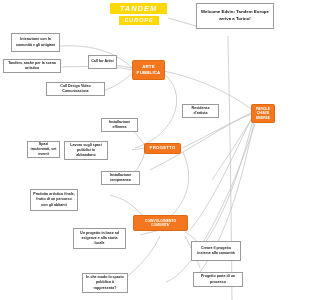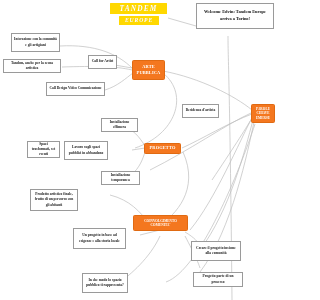--- a/index.html
+++ b/index.html
@@ -3,21 +3,21 @@
 <meta charset="utf-8">
 <style>
   html,body{margin:0;padding:0;}
   body{
     width:277px;height:300px;
     background:#ffffff;
     font-family:"Liberation Sans", sans-serif;
     overflow:hidden;
     position:relative;
   }
-  #canvas{position:absolute;inset:0;width:277px;height:264px;font-family:Liberation Serif, serif;}
+  #canvas{position:absolute;inset:0;width:277px;height:264px;}
   #edges{position:absolute;left:0;top:0;width:277px;height:300px;}
   .node{position:absolute;box-sizing:border-box;display:flex;align-items:center;justify-content:center;text-align:center;}
   .leaf{
     background:#ffffff;
     border:0.6px solid #9a9a9a;
     color:#1a1a1a;
     font-size:3.6px;
     font-weight:bold;
     line-height:1.45;
     padding:1.5px 2px;

